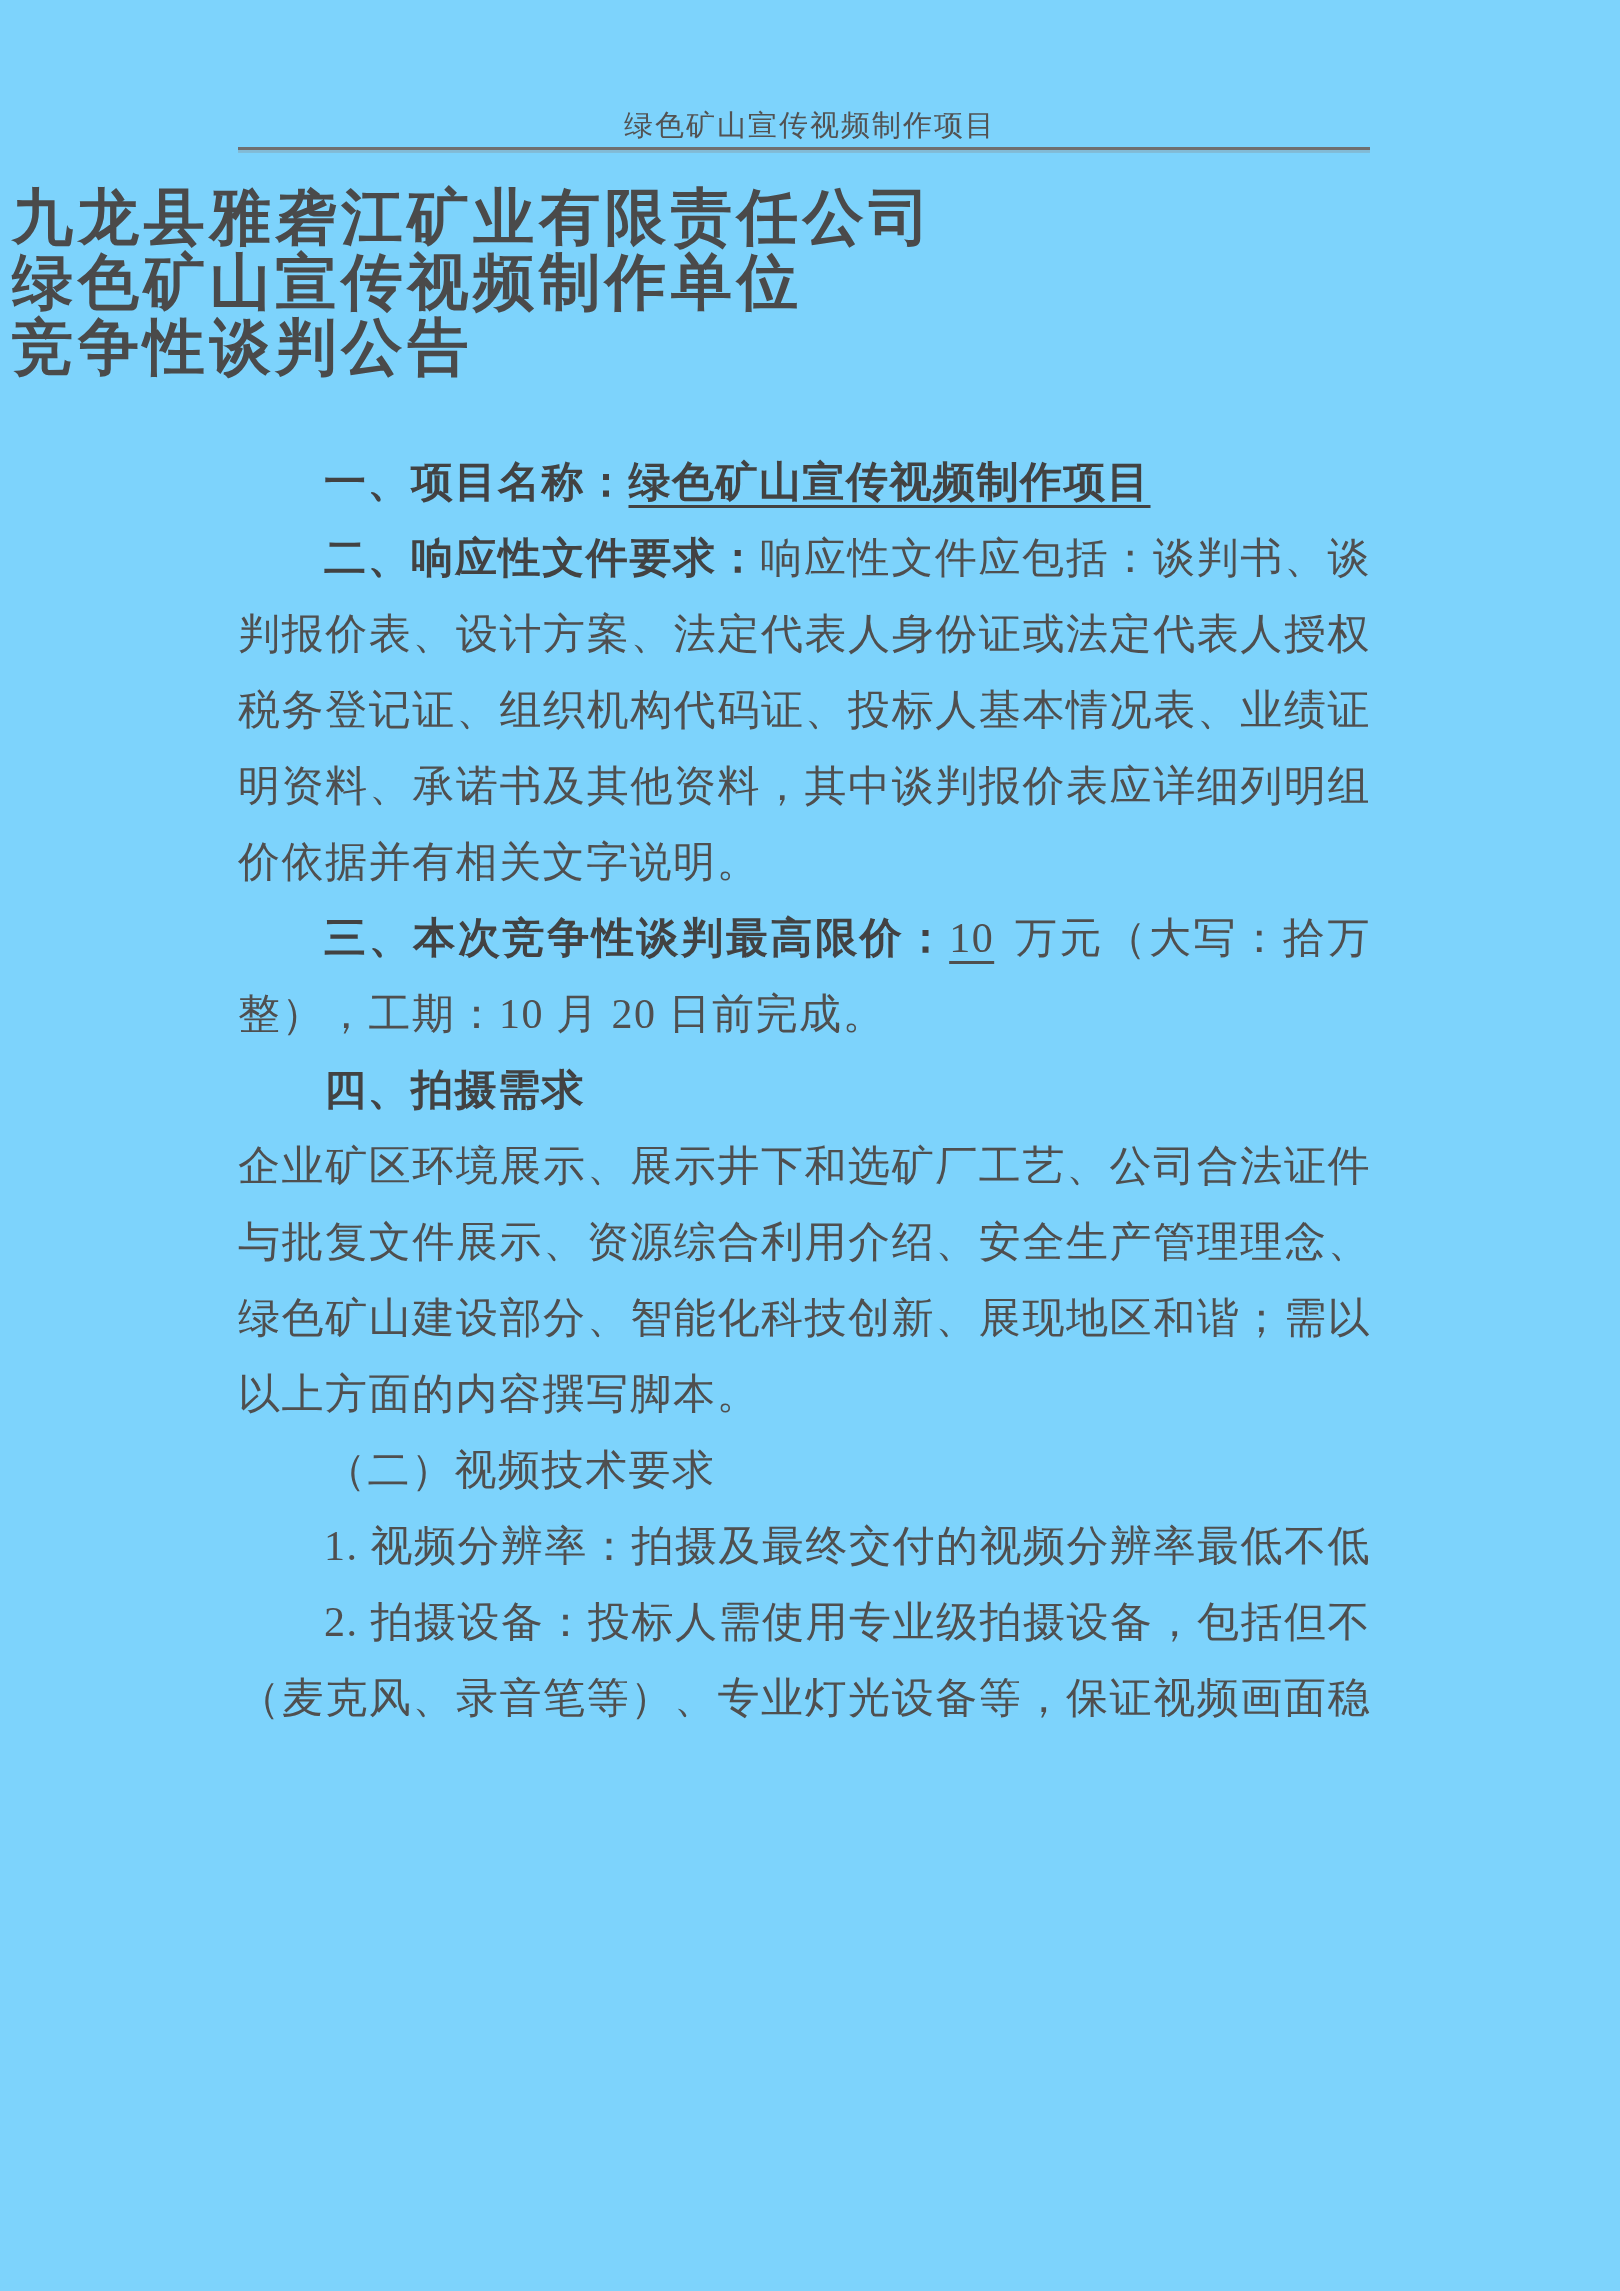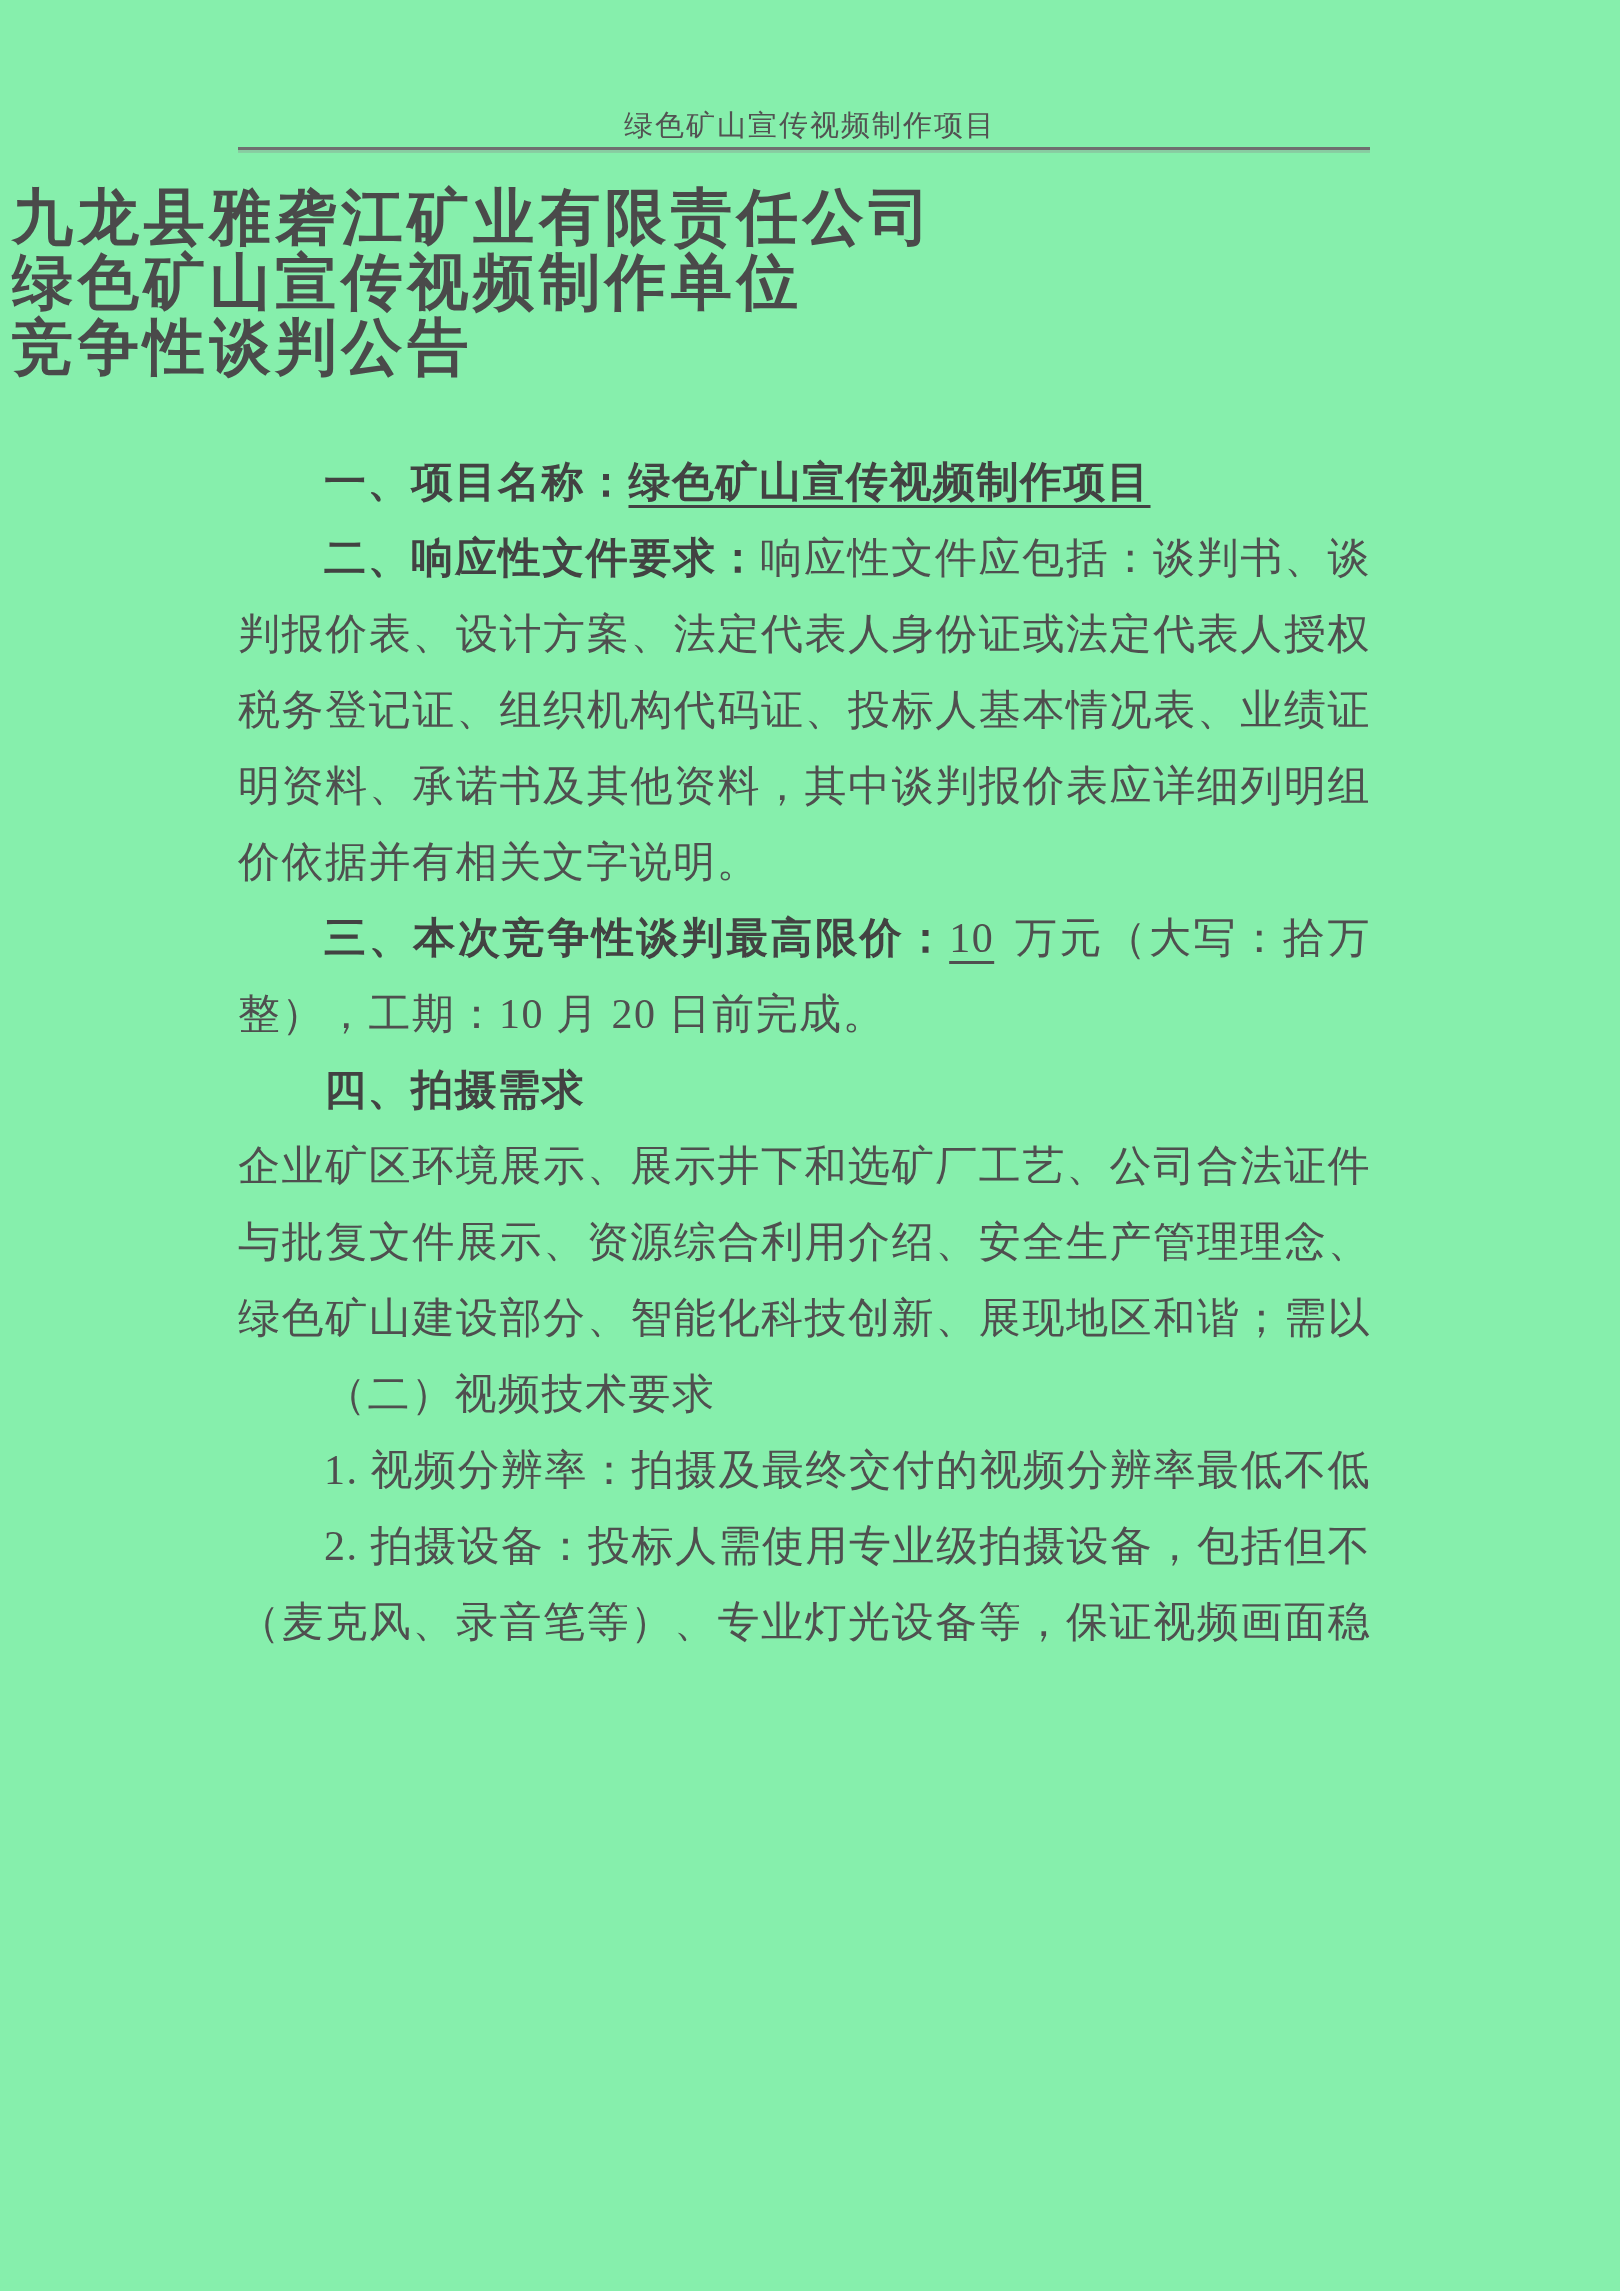--- a/index.html
+++ b/index.html
@@ -1,20 +1,20 @@
 <!DOCTYPE html>
 <html><head>
 <meta charset="utf-8">
 <style>
   html, body { margin: 0; padding: 0; background: #e8e8e8; }
   .page {
     position: relative;
     width: 1620px;
     height: 2292px;
-    background: #86efac;
+    background: #7dd3fc;
     overflow: hidden;
     font-family: "Liberation Serif", "DejaVu Serif", serif;
     color: #4f4f4f;
   }
 
   
   .running-header {
     position: absolute;
     top: 104px;
     left: 0;
@@ -103,20 +103,21 @@
     <div class="ln end">价依据并有相关文字说明。</div>
 
     <div class="ln ind"><span class="b">三、本次竞争性谈判最高限价：</span><span class="pr">10</span><span>万元（大写：拾万元</span></div>
     <div class="ln end">整），工期：10 月 20 日前完成。</div>
 
     <div class="ln ind end"><span class="b">四、拍摄需求</span></div>
 
     <div class="ln">企业矿区环境展示、展示井下和选矿厂工艺、公司合法证件</div>
     <div class="ln">与批复文件展示、资源综合利用介绍、安全生产管理理念、</div>
     <div class="ln">绿色矿山建设部分、智能化科技创新、展现地区和谐；需以</div>
+    <div class="ln end">以上方面的内容撰写脚本。</div>
 
     <div class="ln ind end">（二）视频技术要求</div>
 
     <div class="ln ind">1. 视频分辨率：拍摄及最终交付的视频分辨率最低不低</div>
 
     <div class="ln ind">2. 拍摄设备：投标人需使用专业级拍摄设备，包括但不</div>
     <div class="ln">（麦克风、录音笔等）、专业灯光设备等，保证视频画面稳</div>
 
   </div>
 

